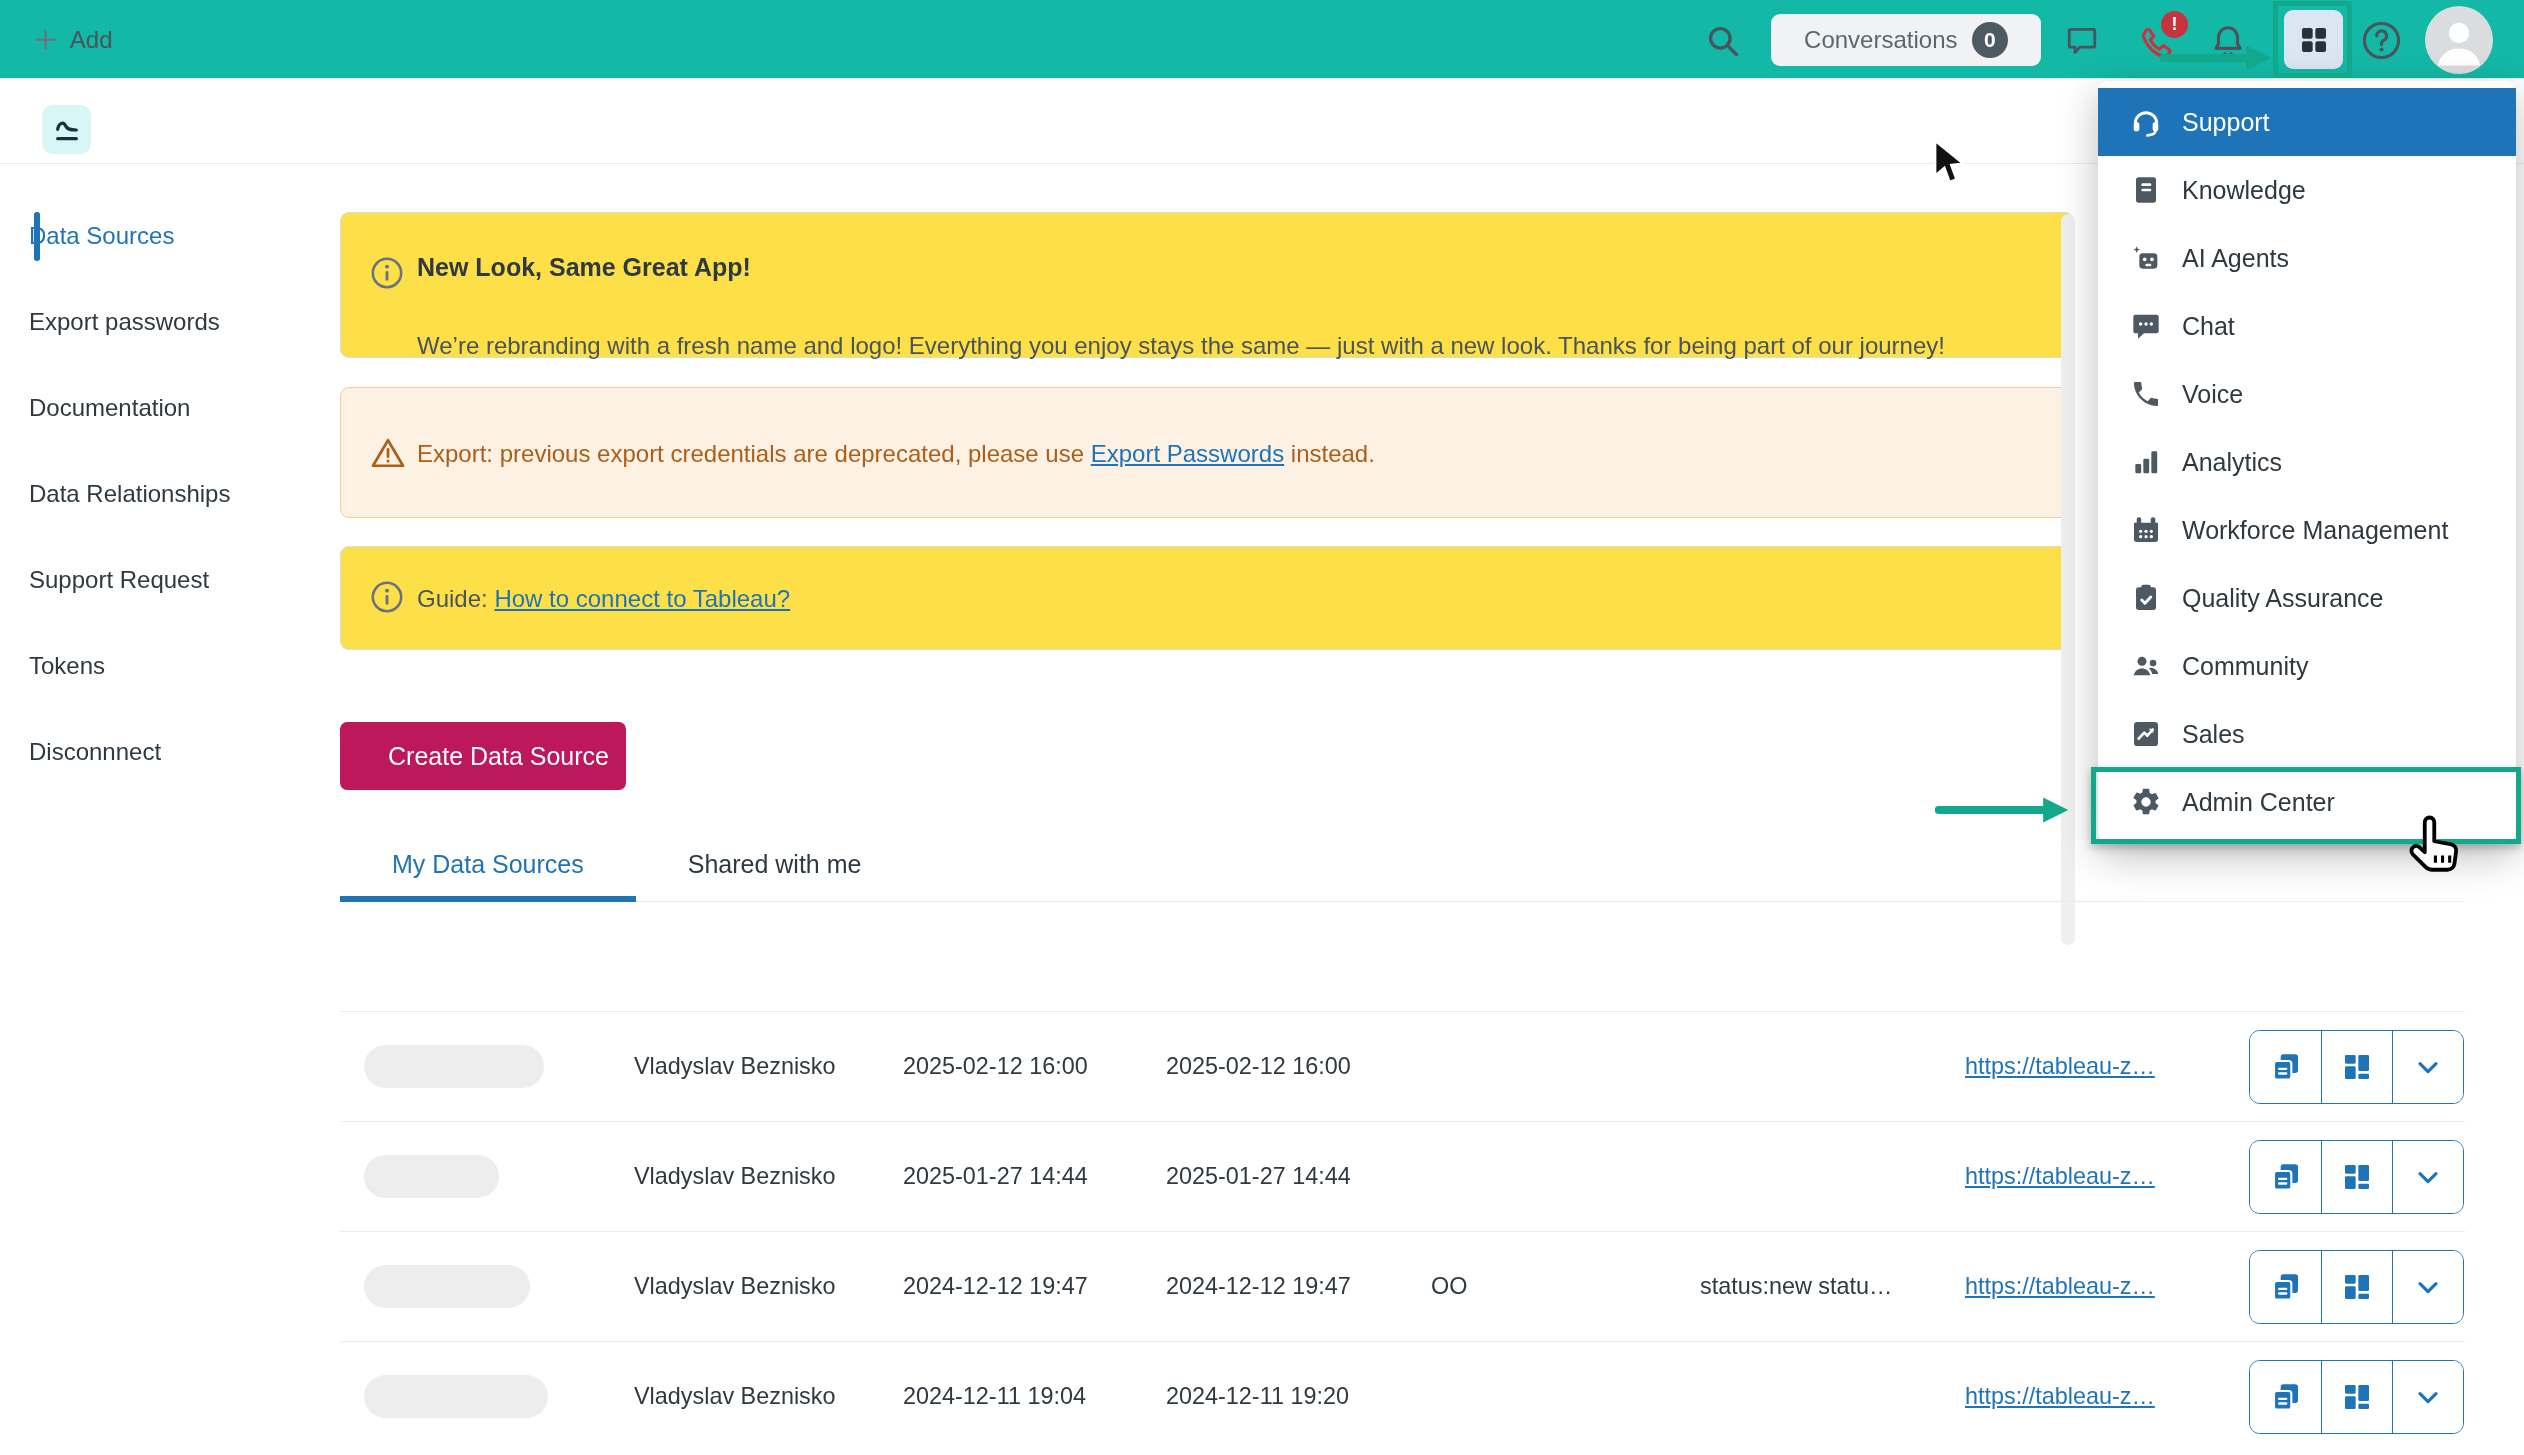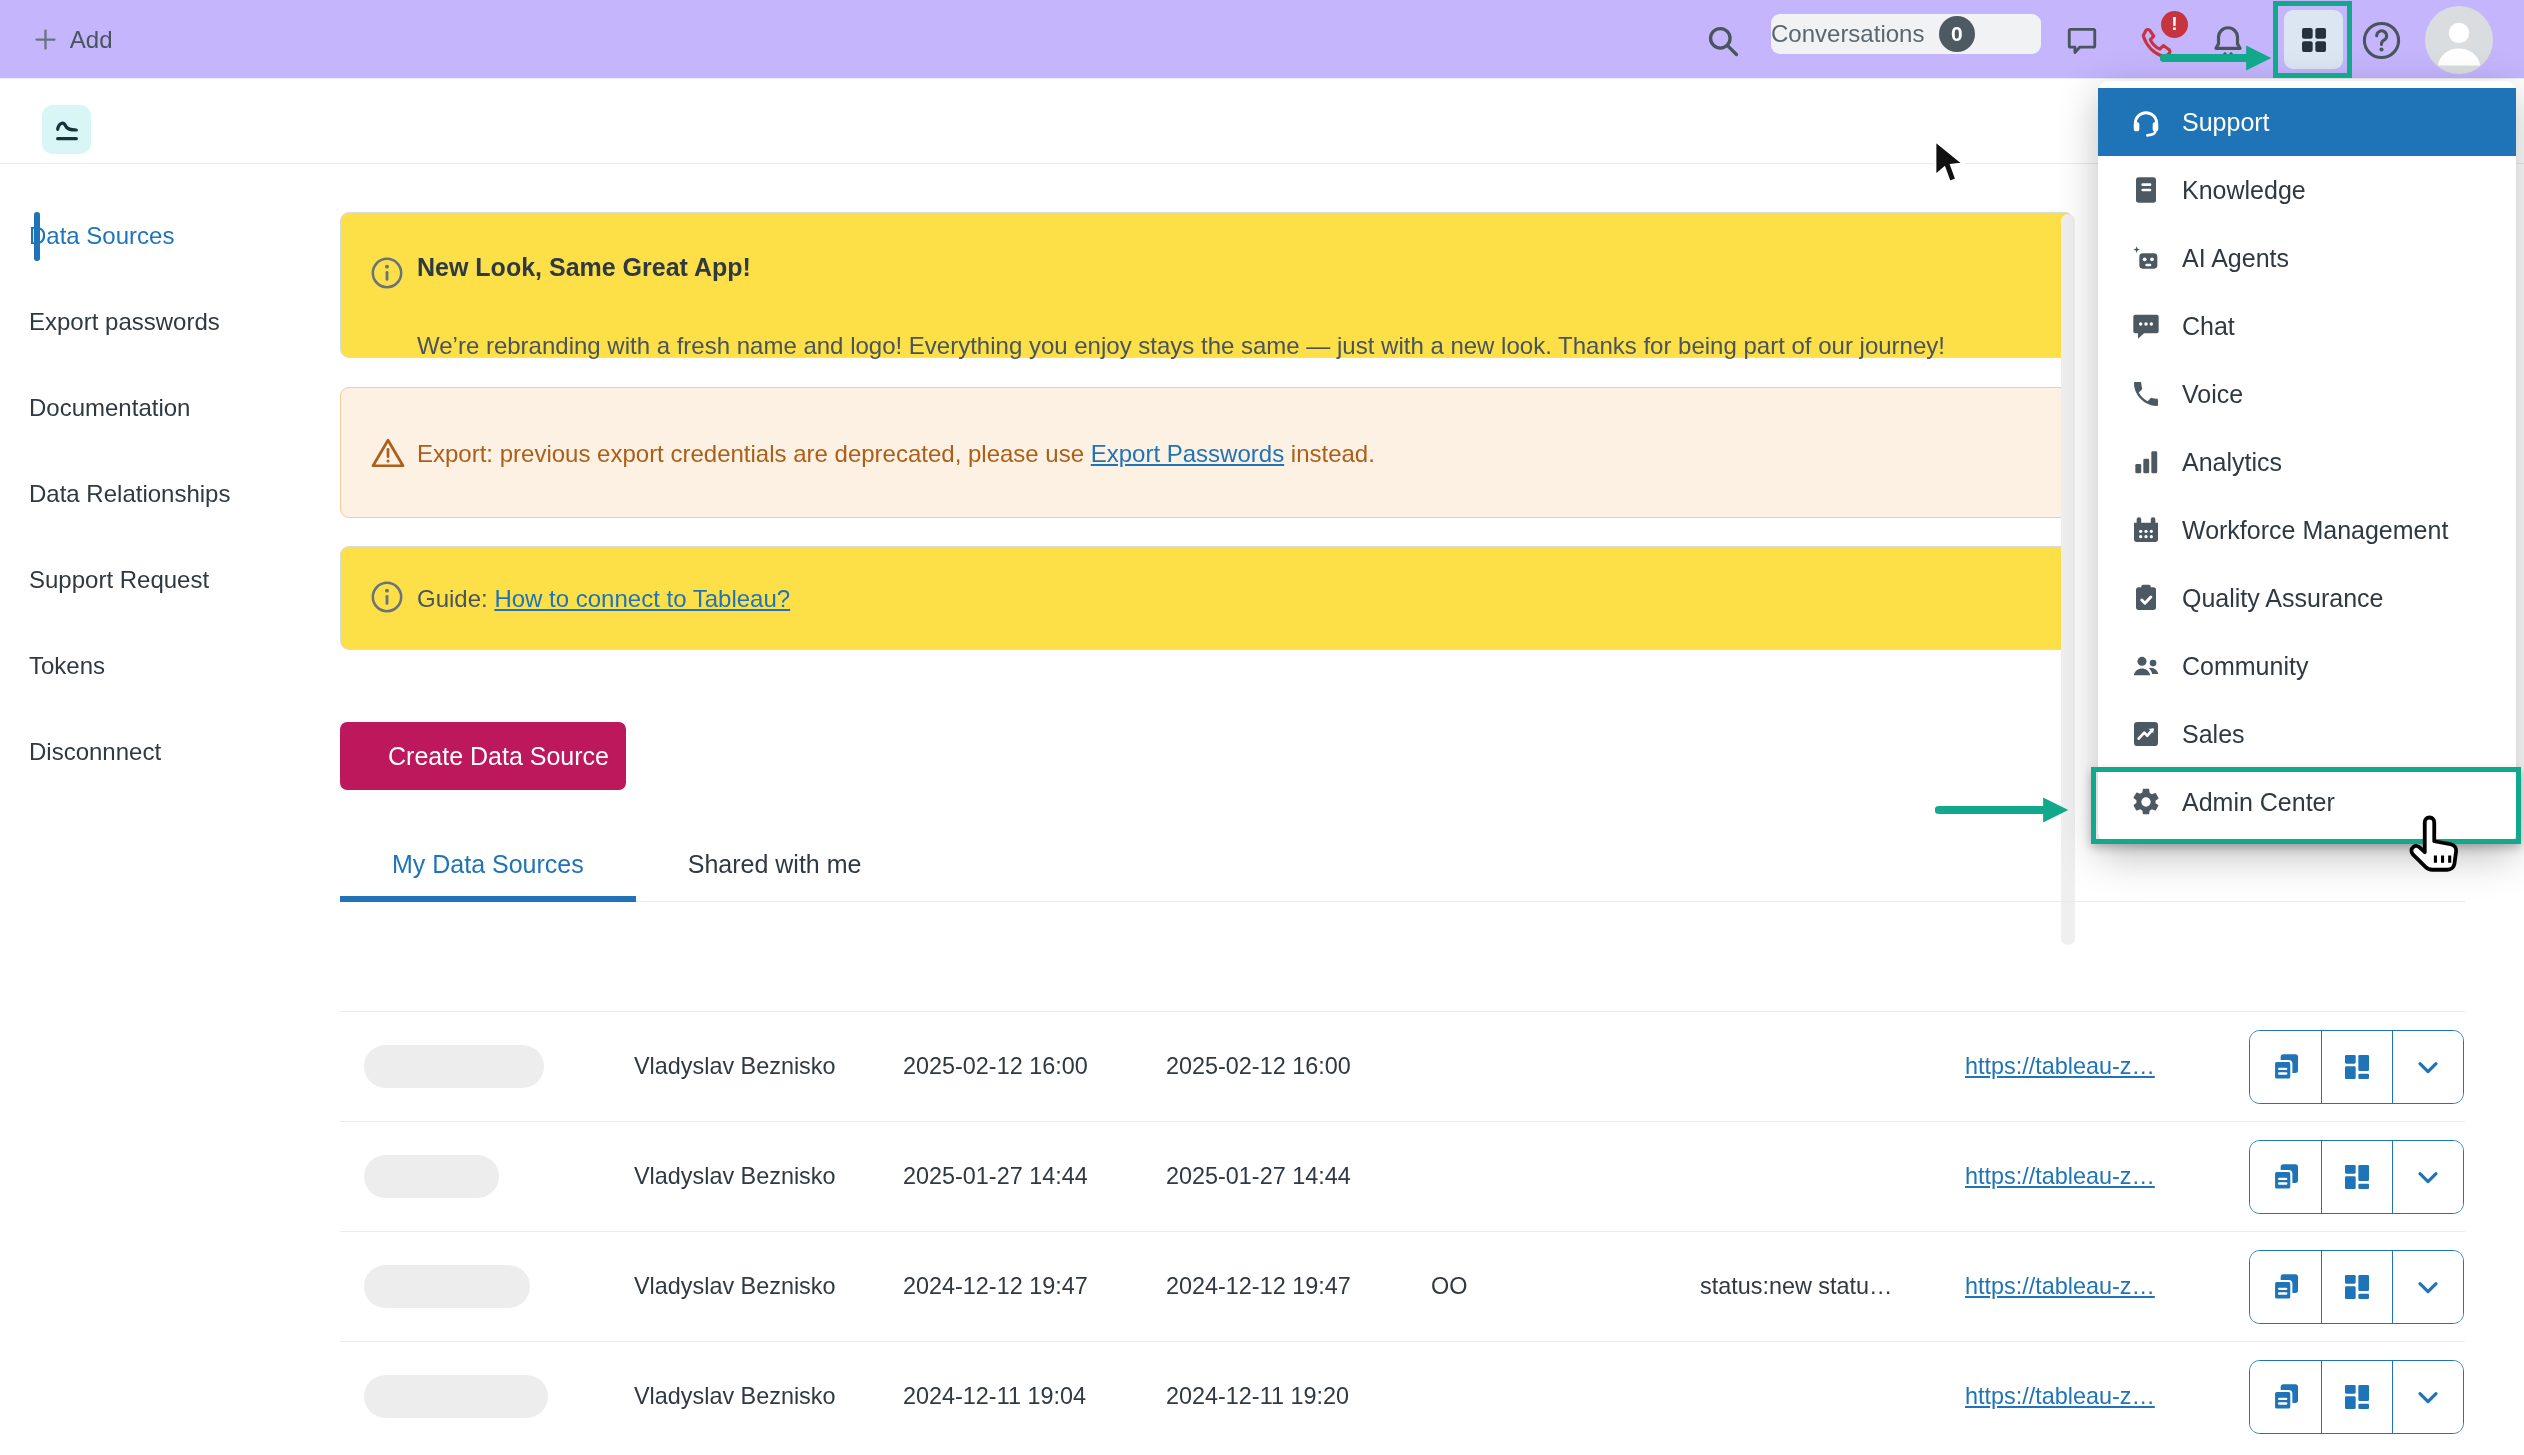--- a/index.html
+++ b/index.html
@@ -5,35 +5,35 @@
   * { margin:0; padding:0; box-sizing:border-box; }
   html,body { background:#fff; }
   .screen {
     position:relative; width:2525px; height:1456px; overflow:hidden;
     background:#fff; font-family:"Liberation Sans", sans-serif; color:#2F3941;
   }
   .icon { display:inline-flex; align-items:center; justify-content:center; flex:0 0 auto; }
   .icon svg { width:100%; height:100%; display:block; }
 
   
-  .topbar { position:absolute; left:0; top:0; width:2525px; height:79px; background:#c4b5fd;
+  .topbar { position:absolute; left:0; top:0; width:2525px; height:79px; background:#14b8a6;
             border-bottom:0.9px solid #E9EBED; z-index:5; }
   .add-btn { position:absolute; left:32px; top:0; height:79px; display:flex; align-items:center;
              gap:10.8px; color:#49545C; font-size:24px; cursor:pointer; }
   .add-btn .icon { width:27px; height:27px; color:#68737D; }
   .tb-icon { position:absolute; color:#49545C; }
   .search-ic   { left:1705px; top:22.5px; width:36px; height:36px; }
   .chat-ic     { left:2064px; top:23.4px; width:36px; height:34px; }
   .phone-ic    { left:2138px; top:25px; width:38px; height:38px; color:#C63440; }
   .phone-badge { position:absolute; left:2161px; top:10.8px; width:27px; height:27px; background:#C63440;
                  border-radius:50%; color:#fff; font-size:19px; font-weight:bold; display:flex;
                  align-items:center; justify-content:center; }
   .bell-ic     { left:2209px; top:21.6px; width:38px; height:40px; }
-  .conv-pill { position:absolute; left:1771px; top:13.5px; width:270px; height:40px; background:#F1F2F3;
-               border-radius:9px; display:flex; align-items:center; justify-content:flex-start; gap:14.4px;
+  .conv-pill { position:absolute; left:1771px; top:13.5px; width:270px; height:52px; background:#F1F2F3;
+               border-radius:9px; display:flex; align-items:center; justify-content:center; gap:14.4px;
                color:#5B6770; font-size:24px; cursor:pointer; }
   .conv-badge { width:36px; height:36px; border-radius:50%; background:#4E5A61; color:#fff;
                 font-size:21px; font-weight:bold; display:flex; align-items:center; justify-content:center; }
   .grid-btn { position:absolute; left:2284px; top:10px; width:59px; height:59px; background:#DCE6F3;
               border-radius:9px; display:flex; align-items:center; justify-content:center; cursor:pointer; }
   .grid-btn .icon { width:32px; height:32px; color:#26323B; }
   .help-btn { position:absolute; left:2361px; top:20px; width:41px; height:41px; color:#49545C; cursor:pointer; }
   .avatar { position:absolute; left:2425px; top:6.3px; width:68px; height:68px; border-radius:50%;
             background:#DADDDF; overflow:hidden; cursor:pointer; }
 

